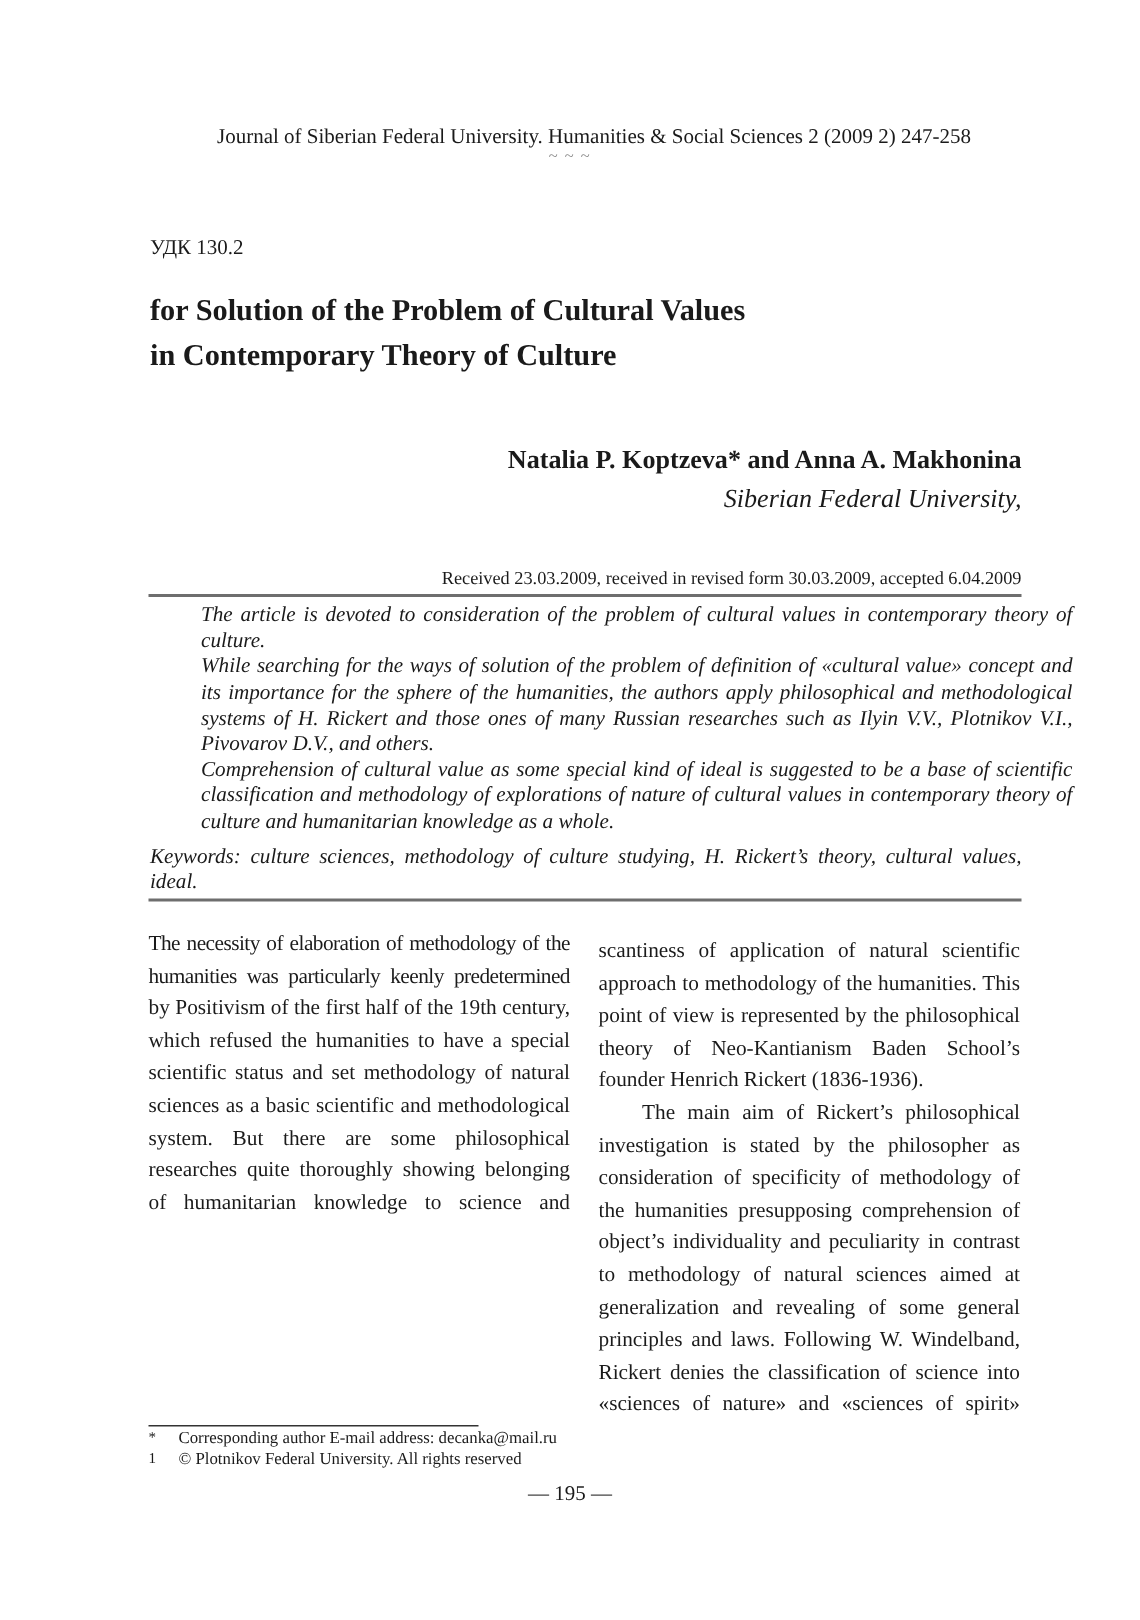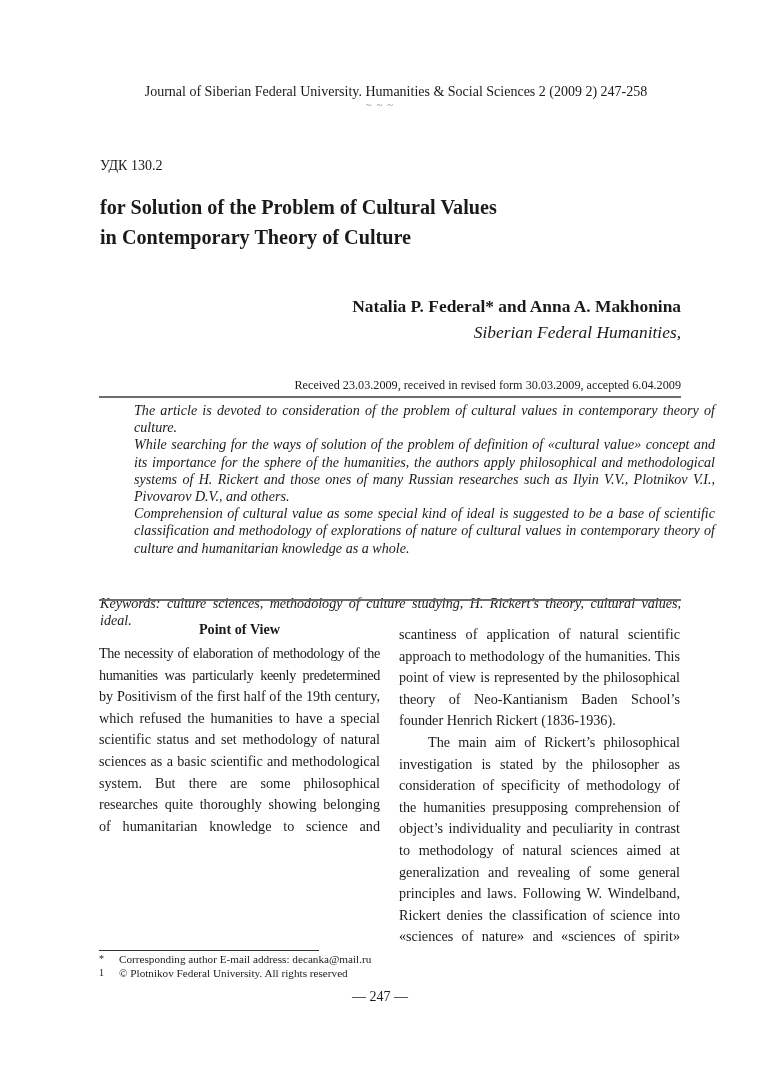--- a/index.html
+++ b/index.html
@@ -75,41 +75,40 @@
 <div class="abs journal-header">Journal of  Siberian Federal University.  Humanities &amp; Social Sciences 2 (2009 2) 247-258</div>
 <div class="abs tilde">~ ~ ~</div>
 
 <div class="abs udk">УДК 130.2</div>
 
 <div class="abs title">
   <div>for Solution of the Problem of Cultural Values</div>
   <div>in Contemporary Theory of Culture</div>
 </div>
 
-<div class="abs authors">Natalia P. Federal* and Anna A. Makhonina</div>
+<div class="abs authors">Natalia P. Koptzeva* and Anna A. Makhonina</div>
 <div class="abs affil">
-  <div>Siberian Federal Humanities,</div>
+  <div>Siberian Federal University,</div>
 </div>
 
 <div class="abs received">Received 23.03.2009, received in revised form 30.03.2009, accepted 6.04.2009</div>
 
 <div class="abs rule" style="top:396px;"></div>
 
 <div class="abs abstract">
   <p>The article is devoted to consideration of the problem of cultural values in contemporary theory of culture.</p>
   <p>While searching for the ways of solution of the problem of definition of «cultural value» concept and its importance for the sphere of the humanities, the authors apply philosophical and methodological systems of H. Rickert and those ones of many Russian researches such as Ilyin V.V., Plotnikov V.I., Pivovarov D.V., and others.</p>
   <p>Comprehension of cultural value as some special kind of ideal is suggested to be a base of scientific classification and methodology of explorations of nature of cultural values in contemporary theory of culture and humanitarian knowledge as a whole.</p>
 </div>
 
-<div class="abs keywords" style="text-align-last:left;margin-top:32px;">Keywords: culture sciences, methodology of culture studying, H. Rickert’s theory, cultural values, ideal.</div>
+<div class="abs keywords" style="text-align-last:left;">Keywords: culture sciences, methodology of culture studying, H. Rickert’s theory, cultural values, ideal.</div>
 
 <div class="abs rule" style="top:599px;"></div>
 
 <div class="abs col col-left">
-  <p class="section-heading">Point of View</p>
   <p class="tight" style="text-align-last:justify;">The necessity of elaboration of methodology of the humanities was particularly keenly predetermined</p>
   <p style="text-align-last:justify;">by Positivism of the first half of the 19th century, which refused the humanities to have a special scientific status and set methodology of natural sciences as a basic scientific and methodological system. But there are some philosophical researches quite thoroughly showing belonging of humanitarian knowledge to science and</p>
 </div>
 
 <div class="abs col col-right">
   <p style="text-align-last:left;">scantiness of application of natural scientific approach to methodology of the humanities. This point of view is represented by the philosophical theory of Neo-Kantianism Baden School’s founder Henrich Rickert (1836-1936).</p>
   <p class="indent" style="text-align-last:justify;">The main aim of Rickert’s philosophical investigation is stated by the philosopher as consideration of specificity of methodology of the humanities presupposing comprehension of object’s individuality and peculiarity in contrast to methodology of natural sciences aimed at generalization and revealing of some general principles and laws. Following W. Windelband, Rickert denies the classification of science into «sciences of nature» and «sciences of spirit»</p>
 </div>
 
 <div class="abs footrule"></div>
@@ -117,13 +116,13 @@
   <div class="fn">
     <span class="mark">*</span>
     <span>Corresponding author E-mail address: decanka@mail.ru</span>
   </div>
   <div class="fn">
     <span class="mark">1</span>
     <span>© Plotnikov Federal University. All rights reserved</span>
   </div>
 </div>
 
-<div class="abs pagenum">— 247 —</div>
+<div class="abs pagenum">— 195 —</div>
 
 </body></html>

